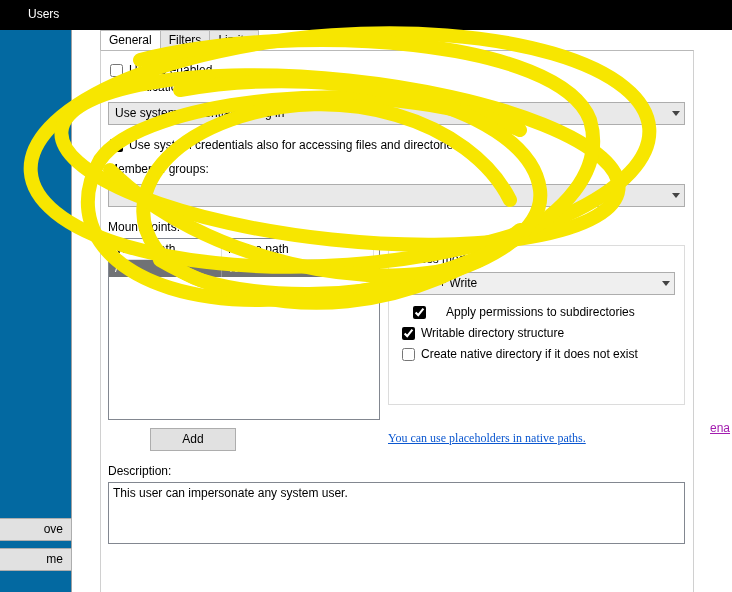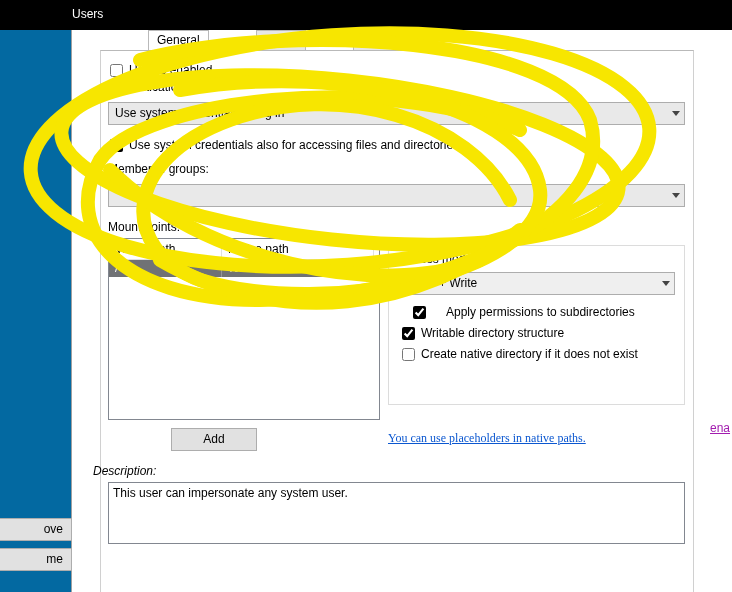--- a/index.html
+++ b/index.html
@@ -4,26 +4,26 @@
 <style>
   * { box-sizing: border-box; font-family: "Segoe UI", Tahoma, sans-serif; font-size: 12px; }
   html, body { margin: 0; padding: 0; background: #fff; }
   .canvas { position: relative; width: 732px; height: 592px; overflow: hidden; background: #fff; }
 
   .left-pane { position: absolute; left: 0; top: 30px; width: 72px; height: 562px; background: #0369a1; border-right: 1px solid #a0a0a0; }
   .left-btn { position: absolute; left: -2px; width: 74px; height: 23px; border: 1px solid #adadad; background: #e1e1e1; text-align: right; padding-right: 8px; line-height: 21px; color: #000; }
   .left-btn.move { top: 488px; }
   .left-btn.rename { top: 518px; }
 
-  .title-bar { position: absolute; left: 0; top: 0; width: 732px; height: 30px; background: #000; color: #fff; padding-left: 72px; line-height: 29px; font-size: 12px; }
+  .title-bar { position: absolute; left: 0; top: 0; width: 732px; height: 30px; background: #000; color: #fff; padding-left: 28px; line-height: 29px; font-size: 12px; }
 
   .content { position: absolute; left: 92px; top: 30px; width: 608px; height: 562px; }
 
   .tab-strip { position: absolute; left: 8px; top: 0; }
-  .tab { float: left; height: 21px; padding: 2px 8px 1px; border: 1px solid #b9b9b9; background: #e7e7e7; margin-right: -1px; cursor: pointer; margin-left: 48px; }
+  .tab { float: left; height: 21px; padding: 2px 8px 1px; border: 1px solid #b9b9b9; background: #e7e7e7; margin-right: -1px; cursor: pointer; }
   .tab.active { background: #fff; border-bottom-color: #fff; }
 
   .panel-border { position: absolute; left: 8px; top: 20px; width: 594px; height: 600px; border: 1px solid #d0d0d0; border-top-color: #b9b9b9; }
 
   .label { position: absolute; color: #000; }
   .checkbox-row { position: absolute; display: flex; align-items: center; gap: 6px; }
   .checkbox-row input[type=checkbox] { width: 13px; height: 13px; margin: 0; accent-color: #000; }
 
   .combo { position: absolute; height: 23px; border: 1px solid #adadad; background: #e9e9e9; padding-left: 6px; line-height: 21px; }
   .combo .arrow { position: absolute; right: 4px; top: 8px; width: 0; height: 0; border-left: 4px solid transparent; border-right: 4px solid transparent; border-top: 5px solid #444; }
@@ -129,25 +129,25 @@
       <div class="checkbox-row" style="left:13px; top:101px;">
         <input type="checkbox" style="">
         <span>Create native directory if it does not exist</span>
       </div>
       <div class="checkbox-row" style="left:13px; top:80px;">
         <input type="checkbox" checked="" style="">
         <span>Writable directory structure</span>
       </div>
     </div>
 
-    <div class="btn" style="left:58px; top:398px; width:86px;margin-left:21px;">Add</div>
+    <div class="btn" style="left:58px; top:398px; width:86px;">Add</div>
 
     <span class="link" style="left:296px; top:401px;font-family:Liberation Serif, serif;">You can use placeholders in native paths.</span>
 
-    <span class="label" style="left:1px; top:434px;font-style:italic;">Description:</span>
+    <span class="label" style="left:16px; top:434px;">Description:</span>
     <textarea class="textarea" style="left: 16px; top: 452px; width: 577px; height: 62px;">This user can impersonate any system user.</textarea>
 
   </div>
 
   <span class="edge-link">ena</span>
 
   <svg class="annotation-svg" width="732" height="592">
     <ellipse cx="340" cy="150" rx="310" ry="115" transform="rotate(-4 340 150)"></ellipse>
     <ellipse cx="340" cy="160" rx="280" ry="80" transform="rotate(6 340 160)"></ellipse>
     <path d="M140 60 C 300 20 560 40 590 120 C 620 220 430 300 260 300 C 120 300 60 230 100 160 C 140 100 380 70 520 130"></path>

